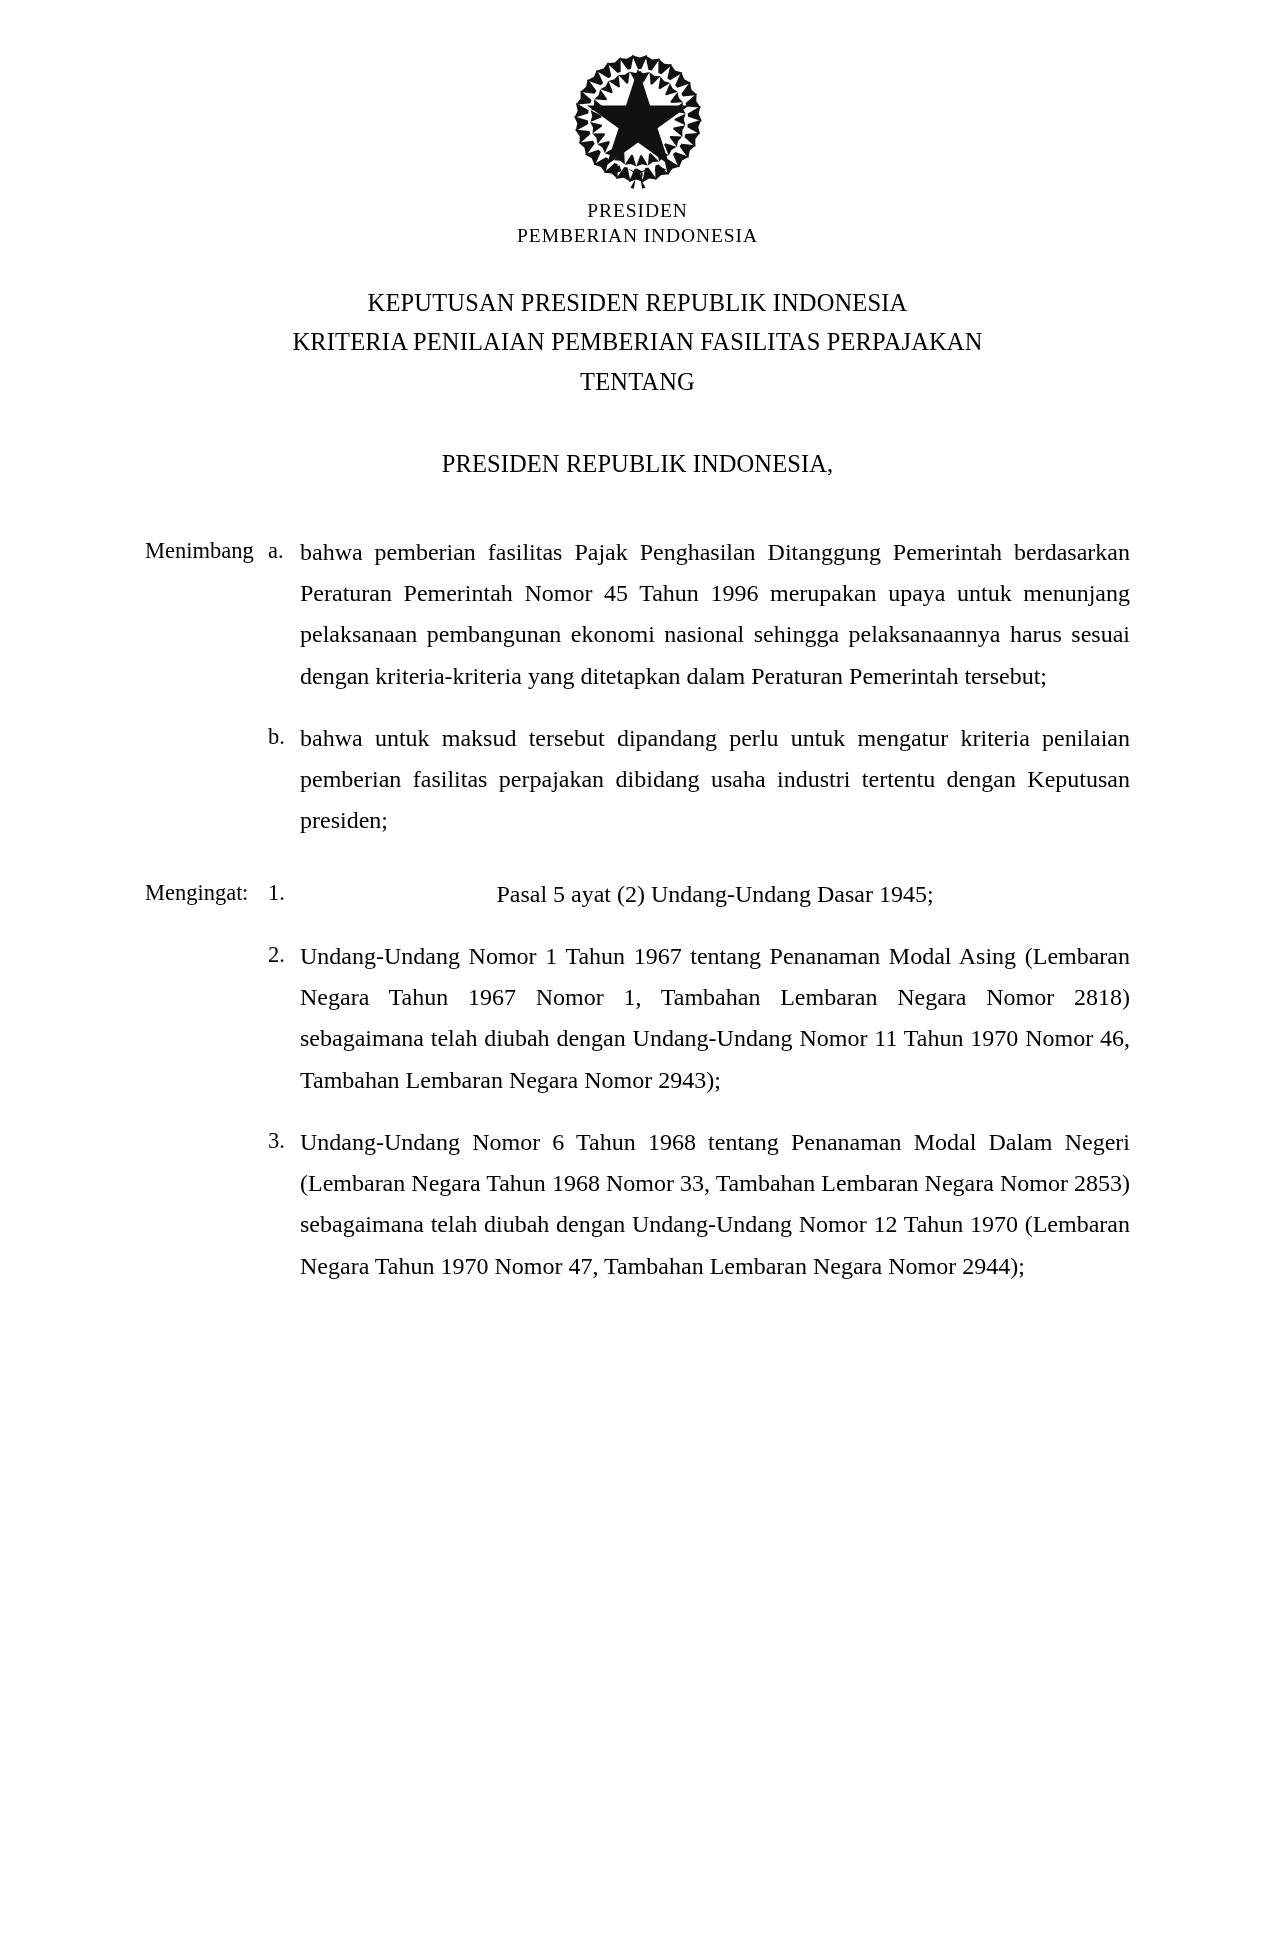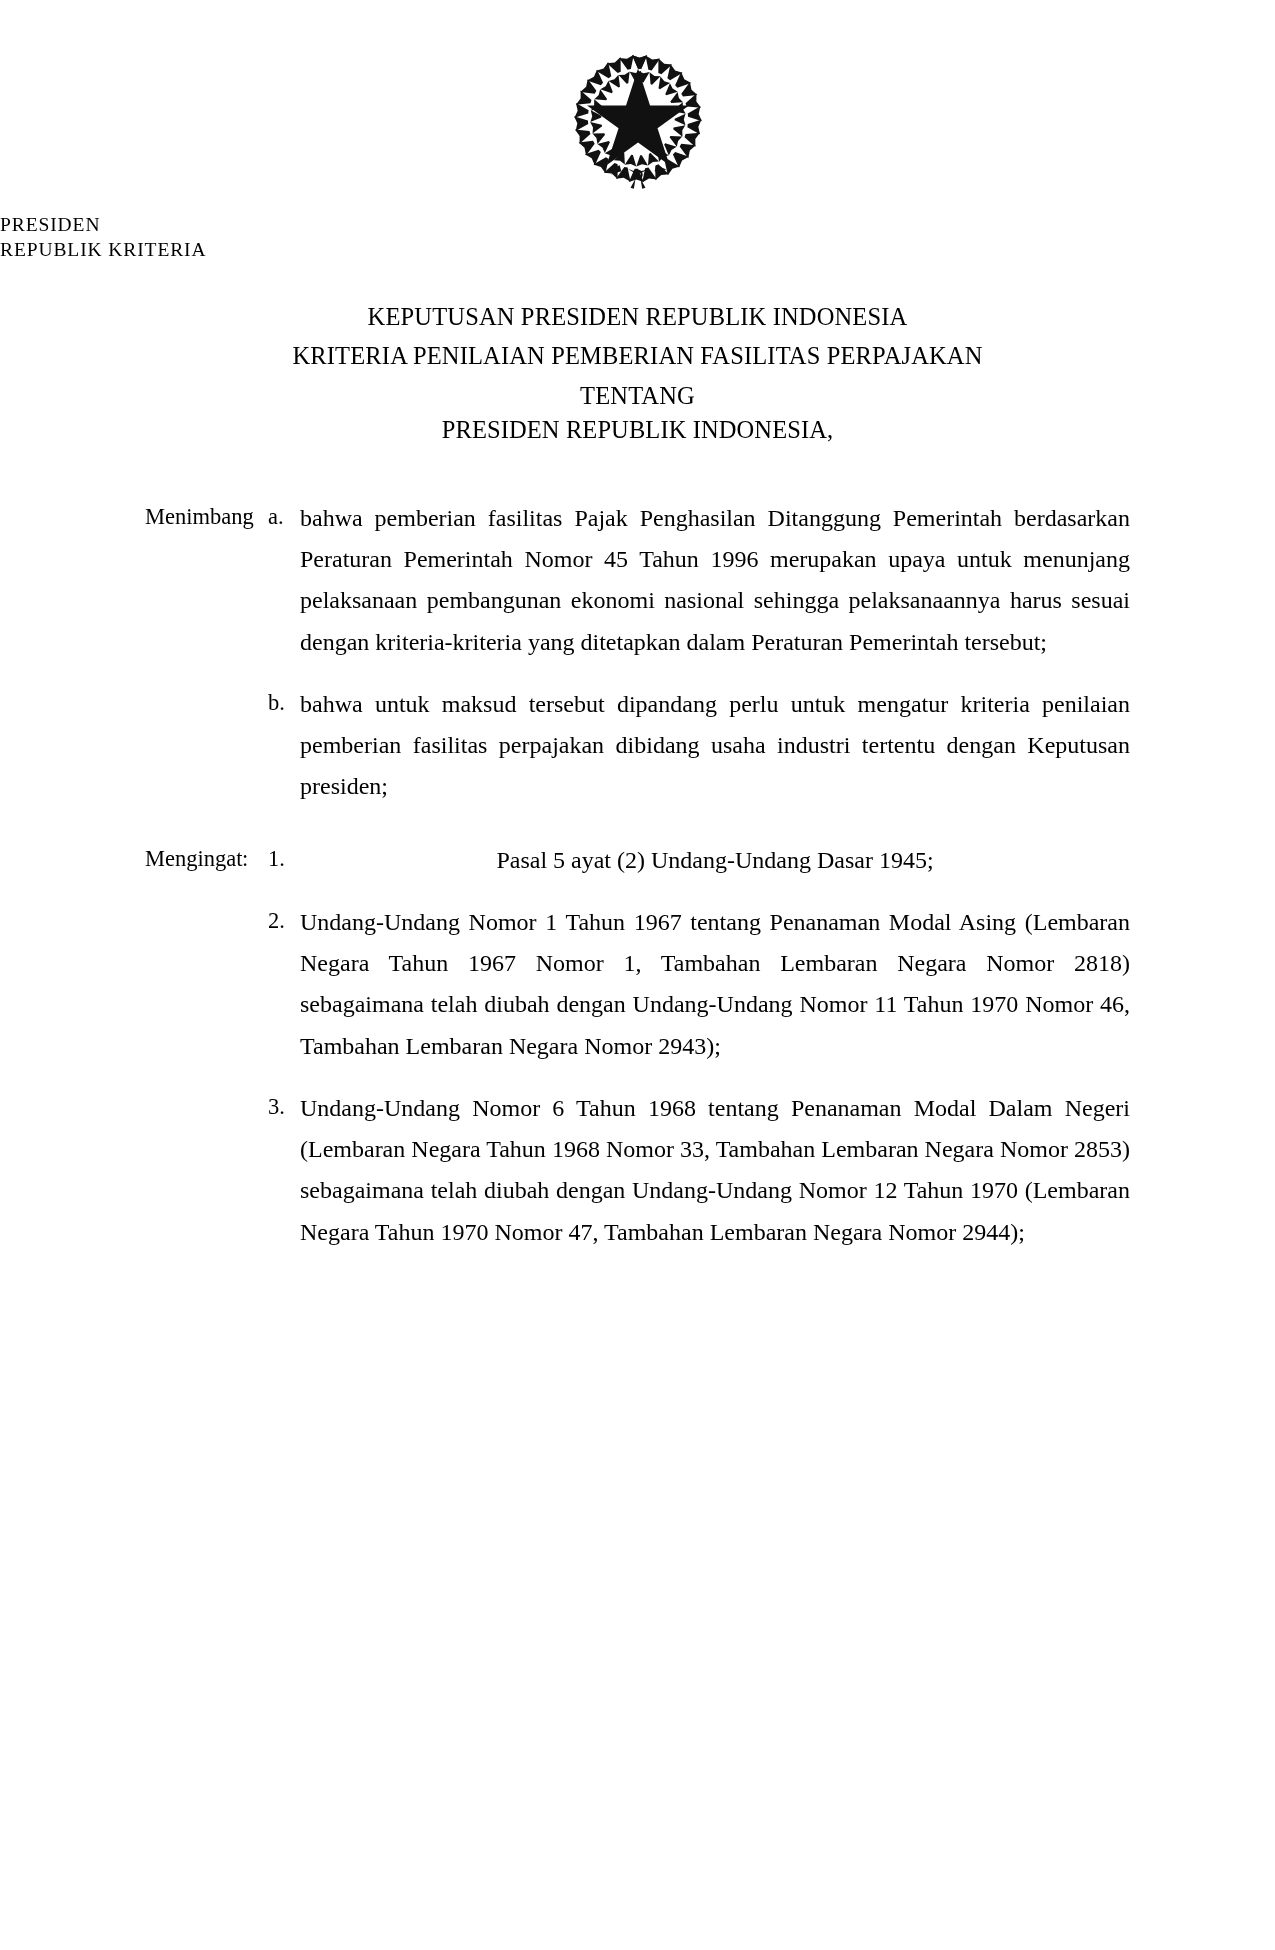--- a/index.html
+++ b/index.html
@@ -31,22 +31,22 @@
   }
   .emblem {
     display: inline-block;
     width: 176px;
     height: 150px;
   }
   .emblem svg { display: block; }
 
   
   .header-lines {
-    text-align: left;
-    margin-top: 16px;
+    text-align: center;
+    margin-top: 2px;
     line-height: 1.30;
   }
   .header-lines div {
     font-size: 19.5px;
     letter-spacing: 0.9px;
     font-family: "Liberation Serif", "DejaVu Serif", serif;
   }
 
   
   .title-block {
@@ -56,20 +56,21 @@
     font-family: Liberation Serif, serif;
   }
   .title-block .tline {
     font-size: 24.5px;
     letter-spacing: 0.15px;
     white-space: nowrap;
   }
 
   .enactor {
     text-align: center;
+    margin-top: 48px;
     font-size: 24.5px;
     letter-spacing: 0.1px;
   }
 
   
   .section {
     margin-top: 54px;
     padding-left: 145px;
     padding-right: 145px;
     position: relative;
@@ -335,21 +336,21 @@
           </g>
 
           <polygon points="100,26 117.6,80.2 174.6,80.2 128.5,113.6 146.1,167.8 100,134.4 53.9,167.8 71.5,113.6 25.4,80.2 82.4,80.2" fill="#111" transform="translate(0,-6) scale(0.82) translate(22,20)"></polygon>
         </g>
       </svg>
     </span>
   </div>
 
   <div class="header-lines">
     <div>PRESIDEN</div>
-    <div>REPUBLIK KRITERIA</div>
+    <div>PEMBERIAN INDONESIA</div>
   </div>
 
   <div class="title-block">
     <div class="tline">KEPUTUSAN PRESIDEN REPUBLIK INDONESIA</div>
     <div class="tline">KRITERIA PENILAIAN PEMBERIAN FASILITAS PERPAJAKAN</div>
     <div class="tline">TENTANG</div>
   </div>
 
   <div class="enactor">PRESIDEN REPUBLIK INDONESIA,</div>
 

